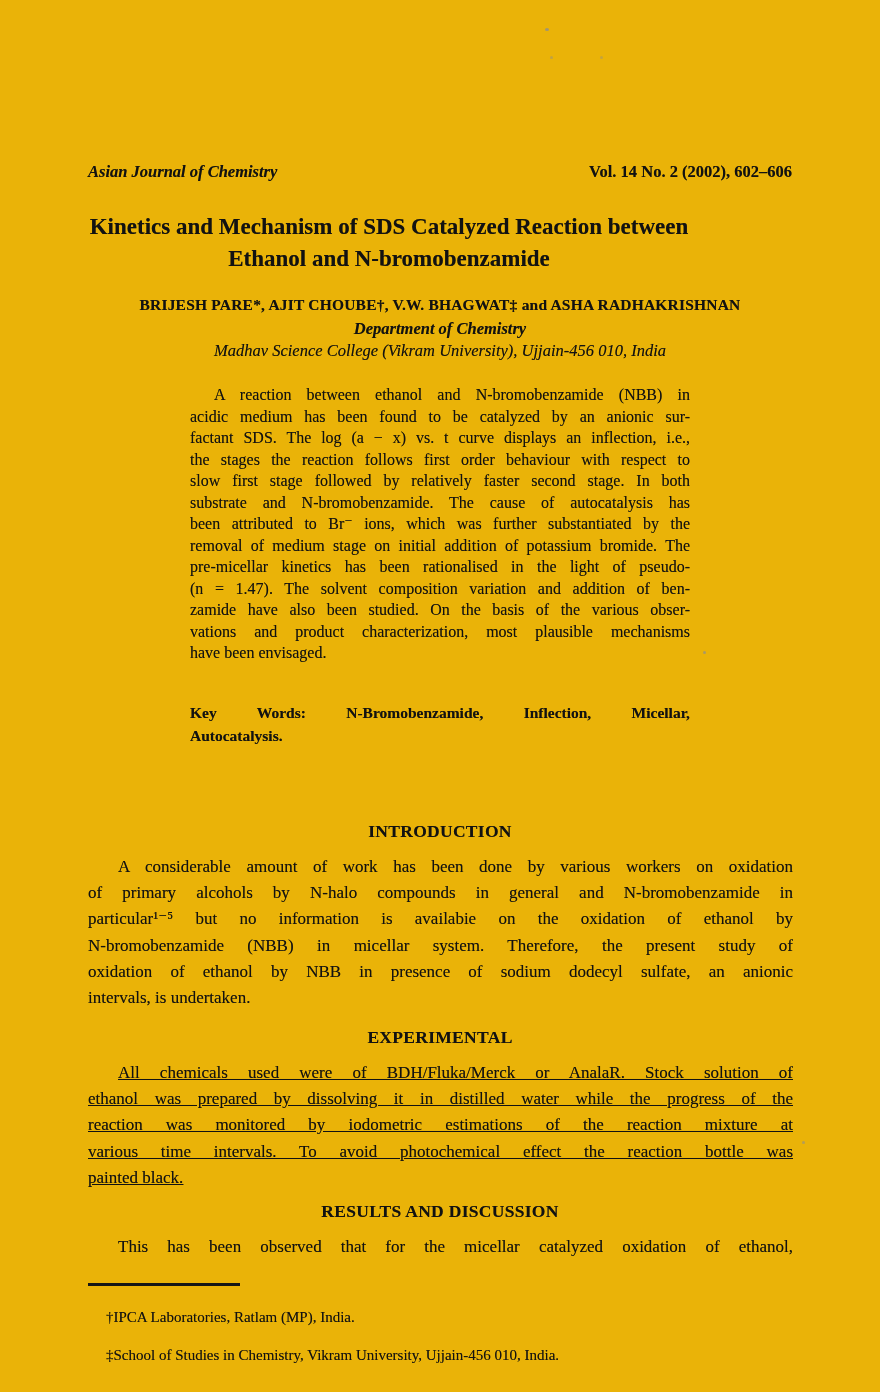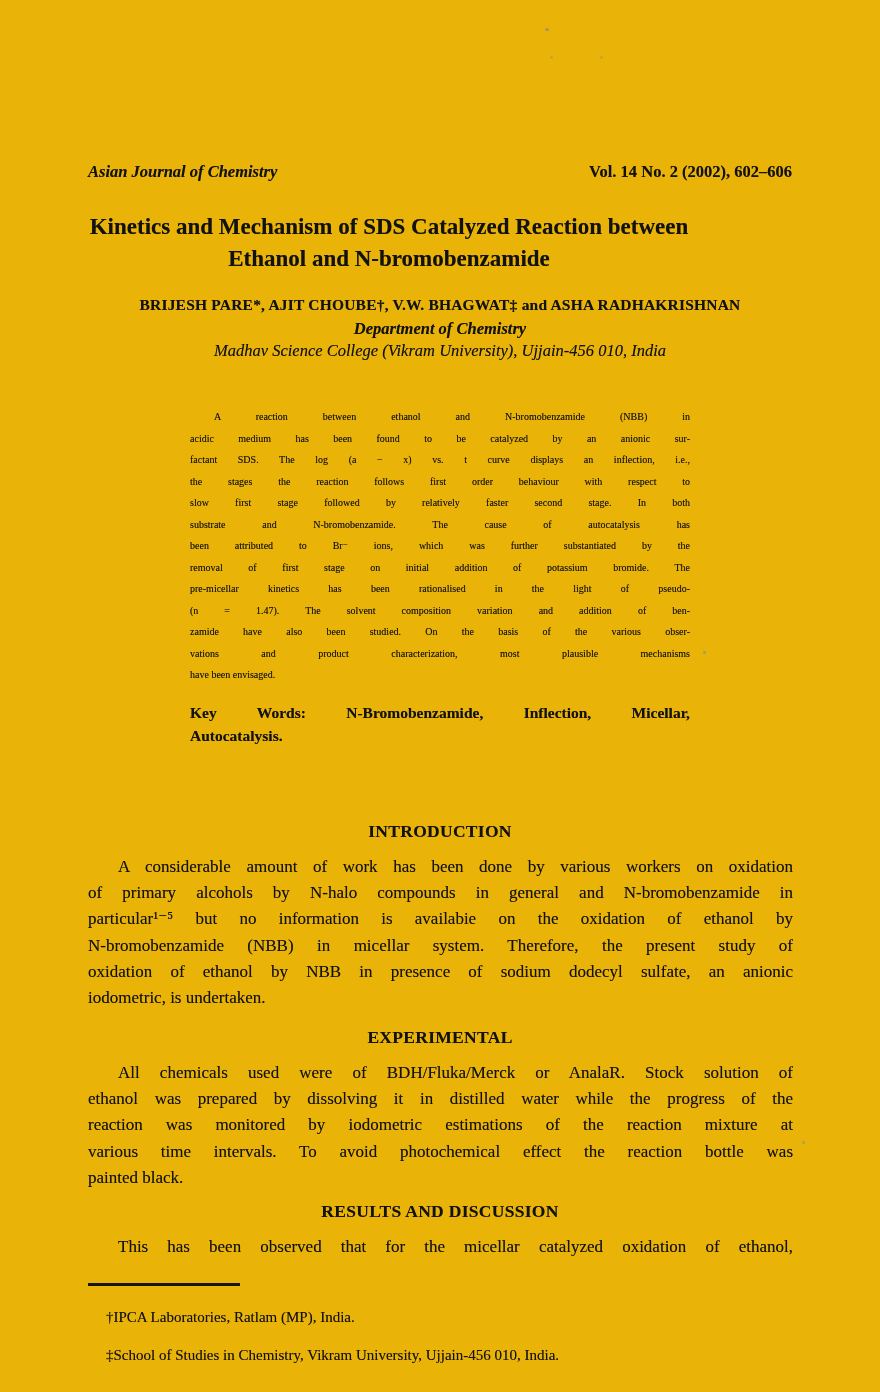--- a/index.html
+++ b/index.html
@@ -32,39 +32,39 @@
   .department-line{
     top:319px;left:0;width:880px;text-align:center;
     font-size:16.5px;font-style:italic;font-weight:bold;
   }
   .affiliation-line{
     top:341px;left:0;width:880px;text-align:center;
     font-size:16.5px;font-style:italic;
   }
   .abstract-block{
     top:384px;left:190px;width:500px;
-    font-size:10px;line-height:21.5px;margin-top:22px;
+    font-size:16px;line-height:21.5px;
   }
   .keywords-block{
     top:702px;left:190px;width:500px;
     font-size:15.5px;line-height:22.5px;font-weight:bold;
   }
   .section-heading{
     left:0;width:880px;text-align:center;
     font-size:17.5px;font-weight:bold;letter-spacing:0.3px;
   }
   .heading-introduction{top:821px;}
   .heading-experimental{top:1027px;text-align:center;}
   .heading-results{top:1201px;}
   .body-para{
     left:88px;width:705px;
     font-size:17px;line-height:26.2px;
   }
   .para-introduction{top:854px;}
-  .para-experimental{top:1060px;}
+  .para-experimental{top:1060px;text-decoration:underline;}
   .para-results{top:1234px;}
   .footnote-rule{
     top:1283px;left:88px;width:152px;height:3px;background:#161616;
   }
   .footnotes-block{
     top:1291px;left:106px;width:640px;
     font-size:15px;line-height:22.5px;
   }
   
   .lines-justify .tline{text-align:justify;text-align-last:justify;white-space:nowrap0;}
@@ -102,41 +102,41 @@
   <div class="abs affiliation-line">Madhav Science College (Vikram University), Ujjain-456 010, India</div>
 
   <div class="abs abstract-block lines-justify indent-24">
       <div class="tline">A reaction between ethanol and N-bromobenzamide (NBB) in</div>
       <div class="tline">acidic medium has been found to be catalyzed by an anionic sur-</div>
       <div class="tline">factant SDS. The log (a − x) vs. t curve displays an inflection, i.e.,</div>
       <div class="tline">the stages the reaction follows first order behaviour with respect to</div>
       <div class="tline">slow first stage followed by relatively faster second stage. In both</div>
       <div class="tline">substrate and N-bromobenzamide. The cause of autocatalysis has</div>
       <div class="tline">been attributed to Br⁻ ions, which was further substantiated by the</div>
-      <div class="tline">removal of first stage on initial addition of potassium bromide. The</div>
+      <div class="tline">removal of medium stage on initial addition of potassium bromide. The</div>
       <div class="tline">pre-micellar kinetics has been rationalised in the light of pseudo-</div>
       <div class="tline">(n = 1.47). The solvent composition variation and addition of ben-</div>
       <div class="tline">zamide have also been studied. On the basis of the various obser-</div>
       <div class="tline">vations and product characterization, most plausible mechanisms</div>
       <div class="tline lastline">have been envisaged.</div>
     </div>
 
   <div class="abs keywords-block lines-justify">
       <div class="tline">Key Words: N-Bromobenzamide, Inflection, Micellar,</div>
       <div class="tline lastline">Autocatalysis.</div>
     </div>
 
   <div class="abs section-heading heading-introduction">INTRODUCTION</div>
   <div class="abs body-para para-introduction lines-justify indent-30">
       <div class="tline">A considerable amount of work has been done by various workers on oxidation</div>
       <div class="tline">of primary alcohols by N-halo compounds in general and N-bromobenzamide in</div>
       <div class="tline">particular¹⁻⁵ but no information is availabie on the oxidation of ethanol by</div>
       <div class="tline">N-bromobenzamide (NBB) in micellar system. Therefore, the present study of</div>
       <div class="tline">oxidation of ethanol by NBB in presence of sodium dodecyl sulfate, an anionic</div>
-      <div class="tline lastline">iodometric, is undertaken.</div>
+      <div class="tline lastline">intervals, is undertaken.</div>
     </div>
 
   <div class="abs section-heading heading-experimental">EXPERIMENTAL</div>
   <div class="abs body-para para-experimental lines-justify indent-30">
       <div class="tline">All chemicals used were of BDH/Fluka/Merck or AnalaR. Stock solution of</div>
       <div class="tline">ethanol was prepared by dissolving it in distilled water while the progress of the</div>
       <div class="tline">reaction was monitored by iodometric estimations of the reaction mixture at</div>
       <div class="tline">various time intervals. To avoid photochemical effect the reaction bottle was</div>
       <div class="tline lastline">painted black.</div>
     </div>

